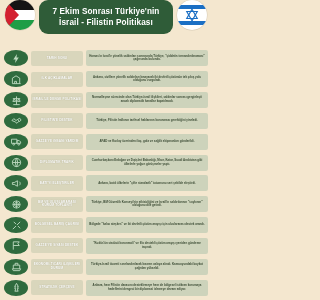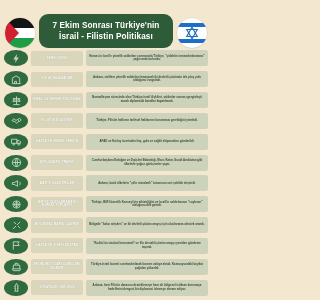--- a/index.html
+++ b/index.html
@@ -22,21 +22,21 @@
     box-sizing: border-box;
     display: flex;
     flex-direction: column;
   }
 
   
   .header {
     height: 48px;
     flex: 0 0 48px;
     display: flex;
-    align-items: flex-end;
+    align-items: flex-start;
     justify-content: space-between;
     padding: 0 5px;
     box-sizing: border-box;
   }
 
   .flag {
     width: 30px;
     height: 30px;
     border-radius: 50%;
     overflow: hidden;

